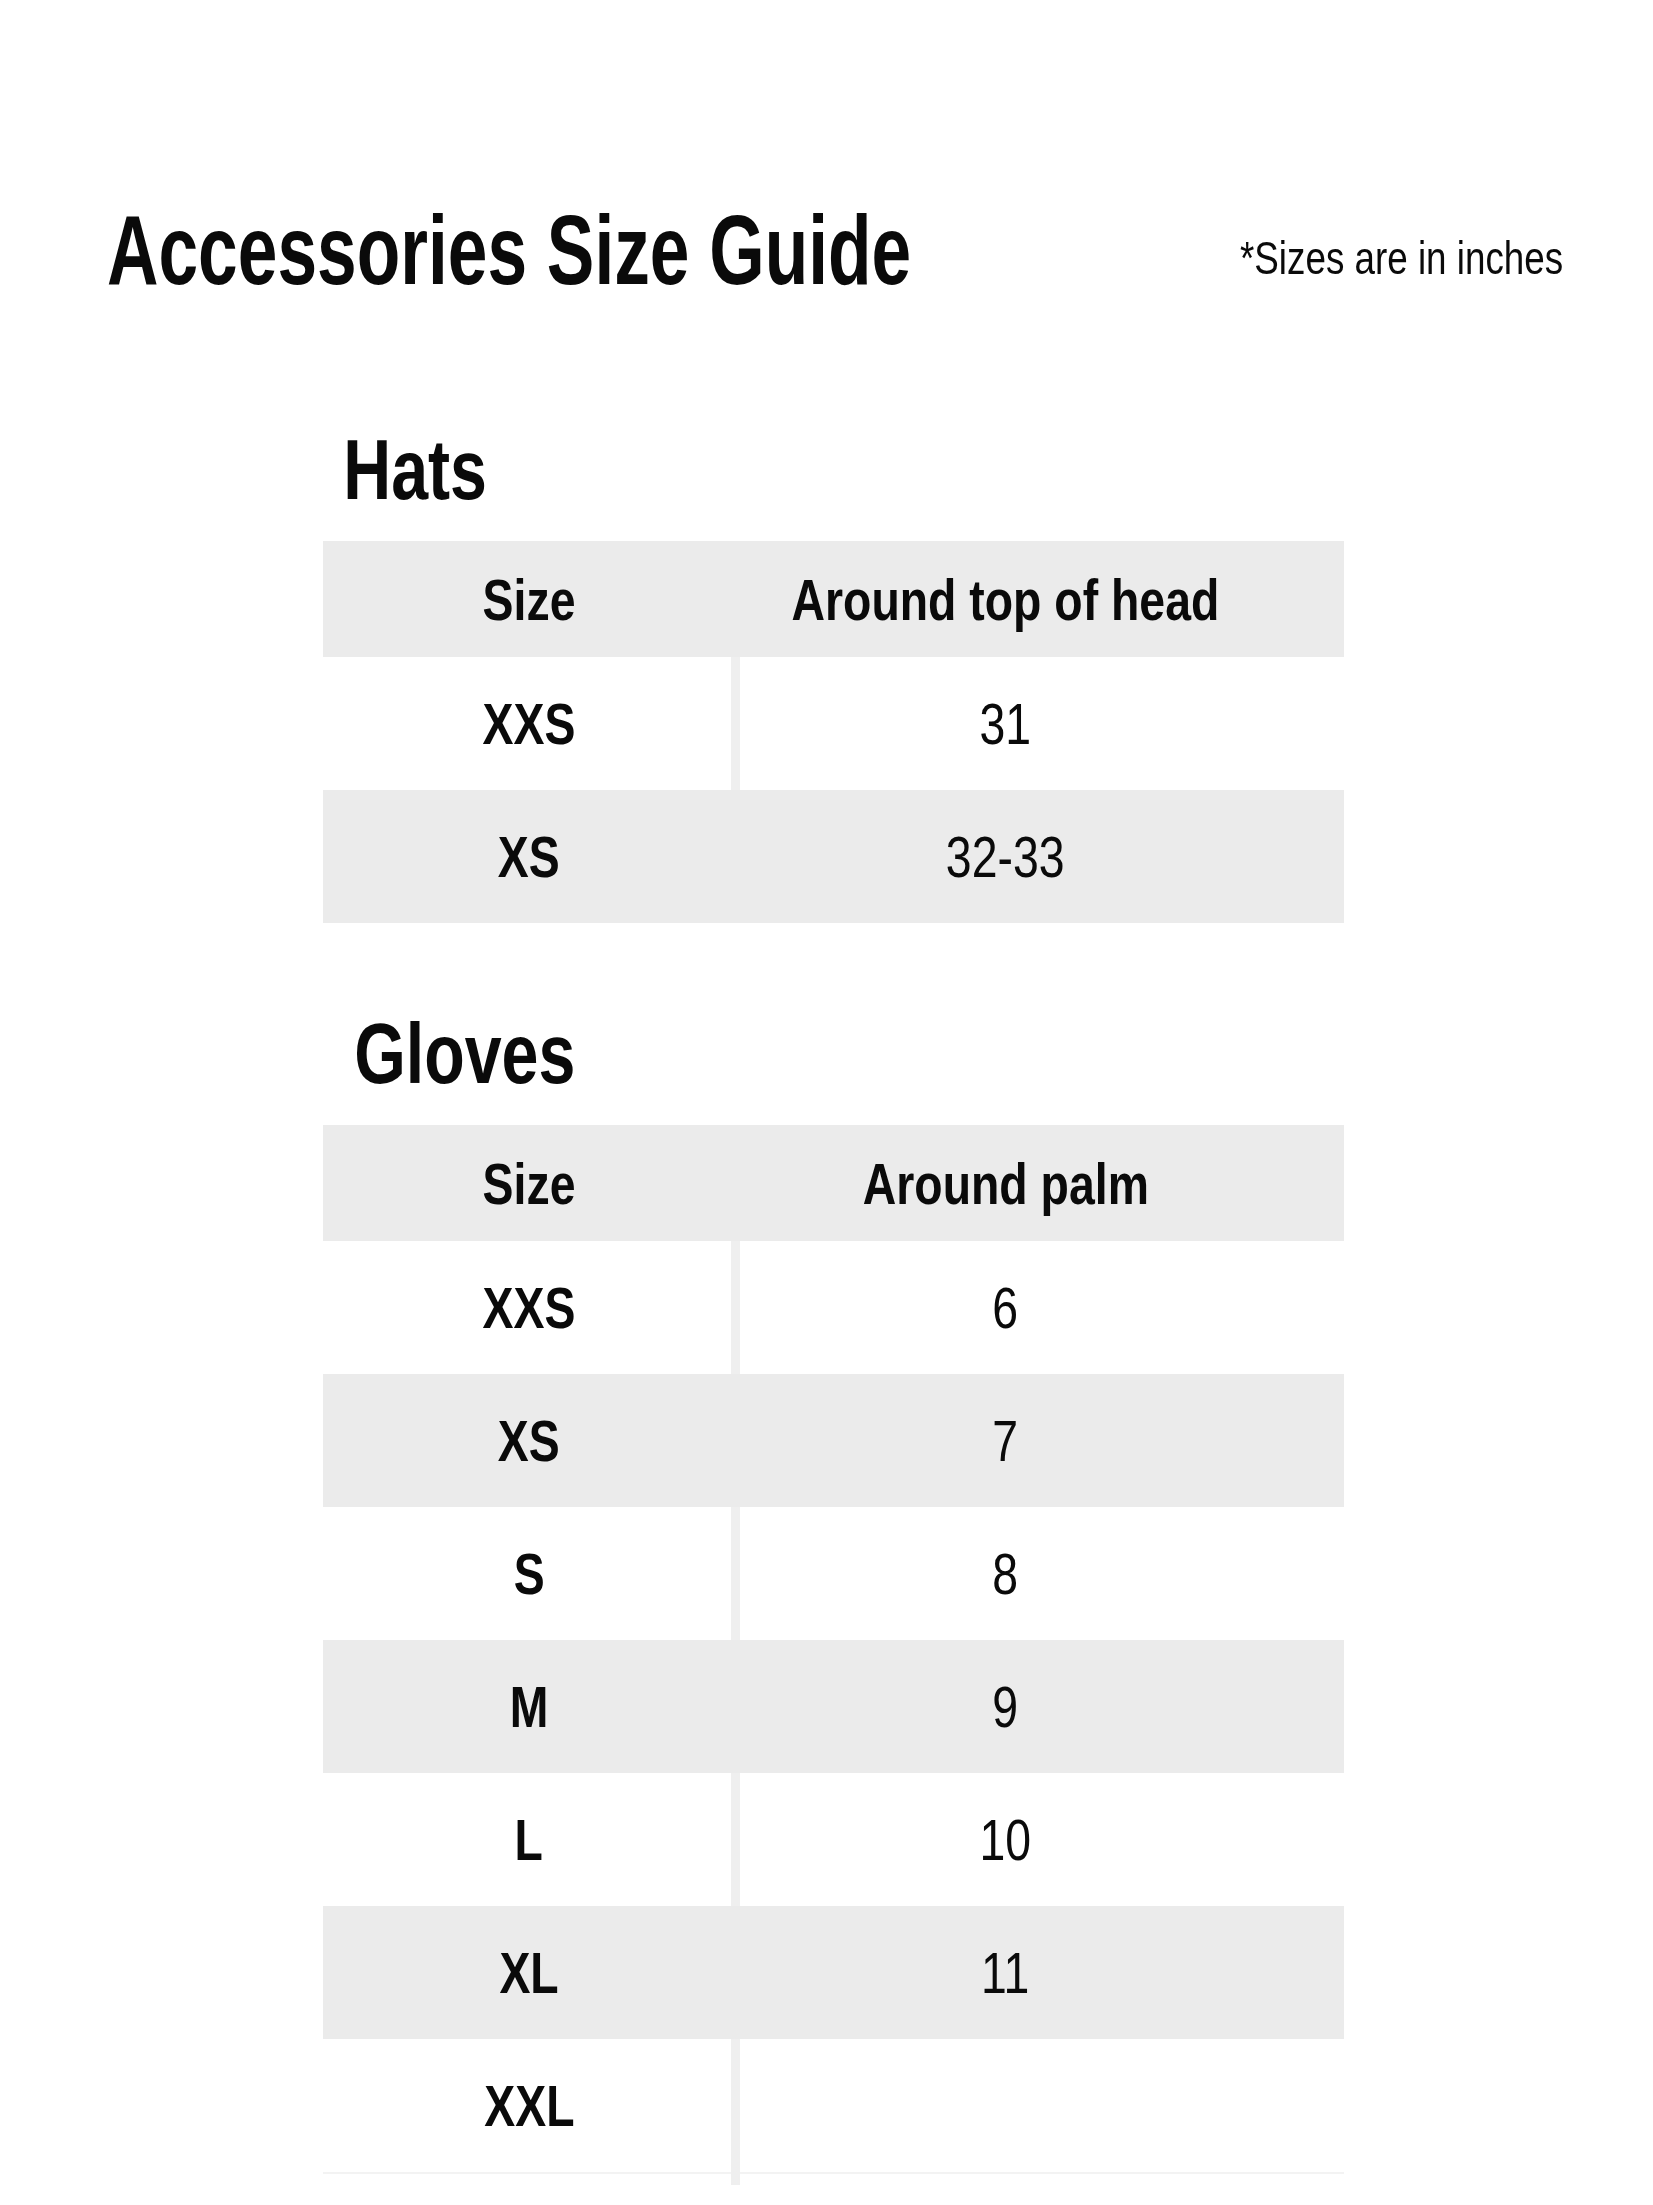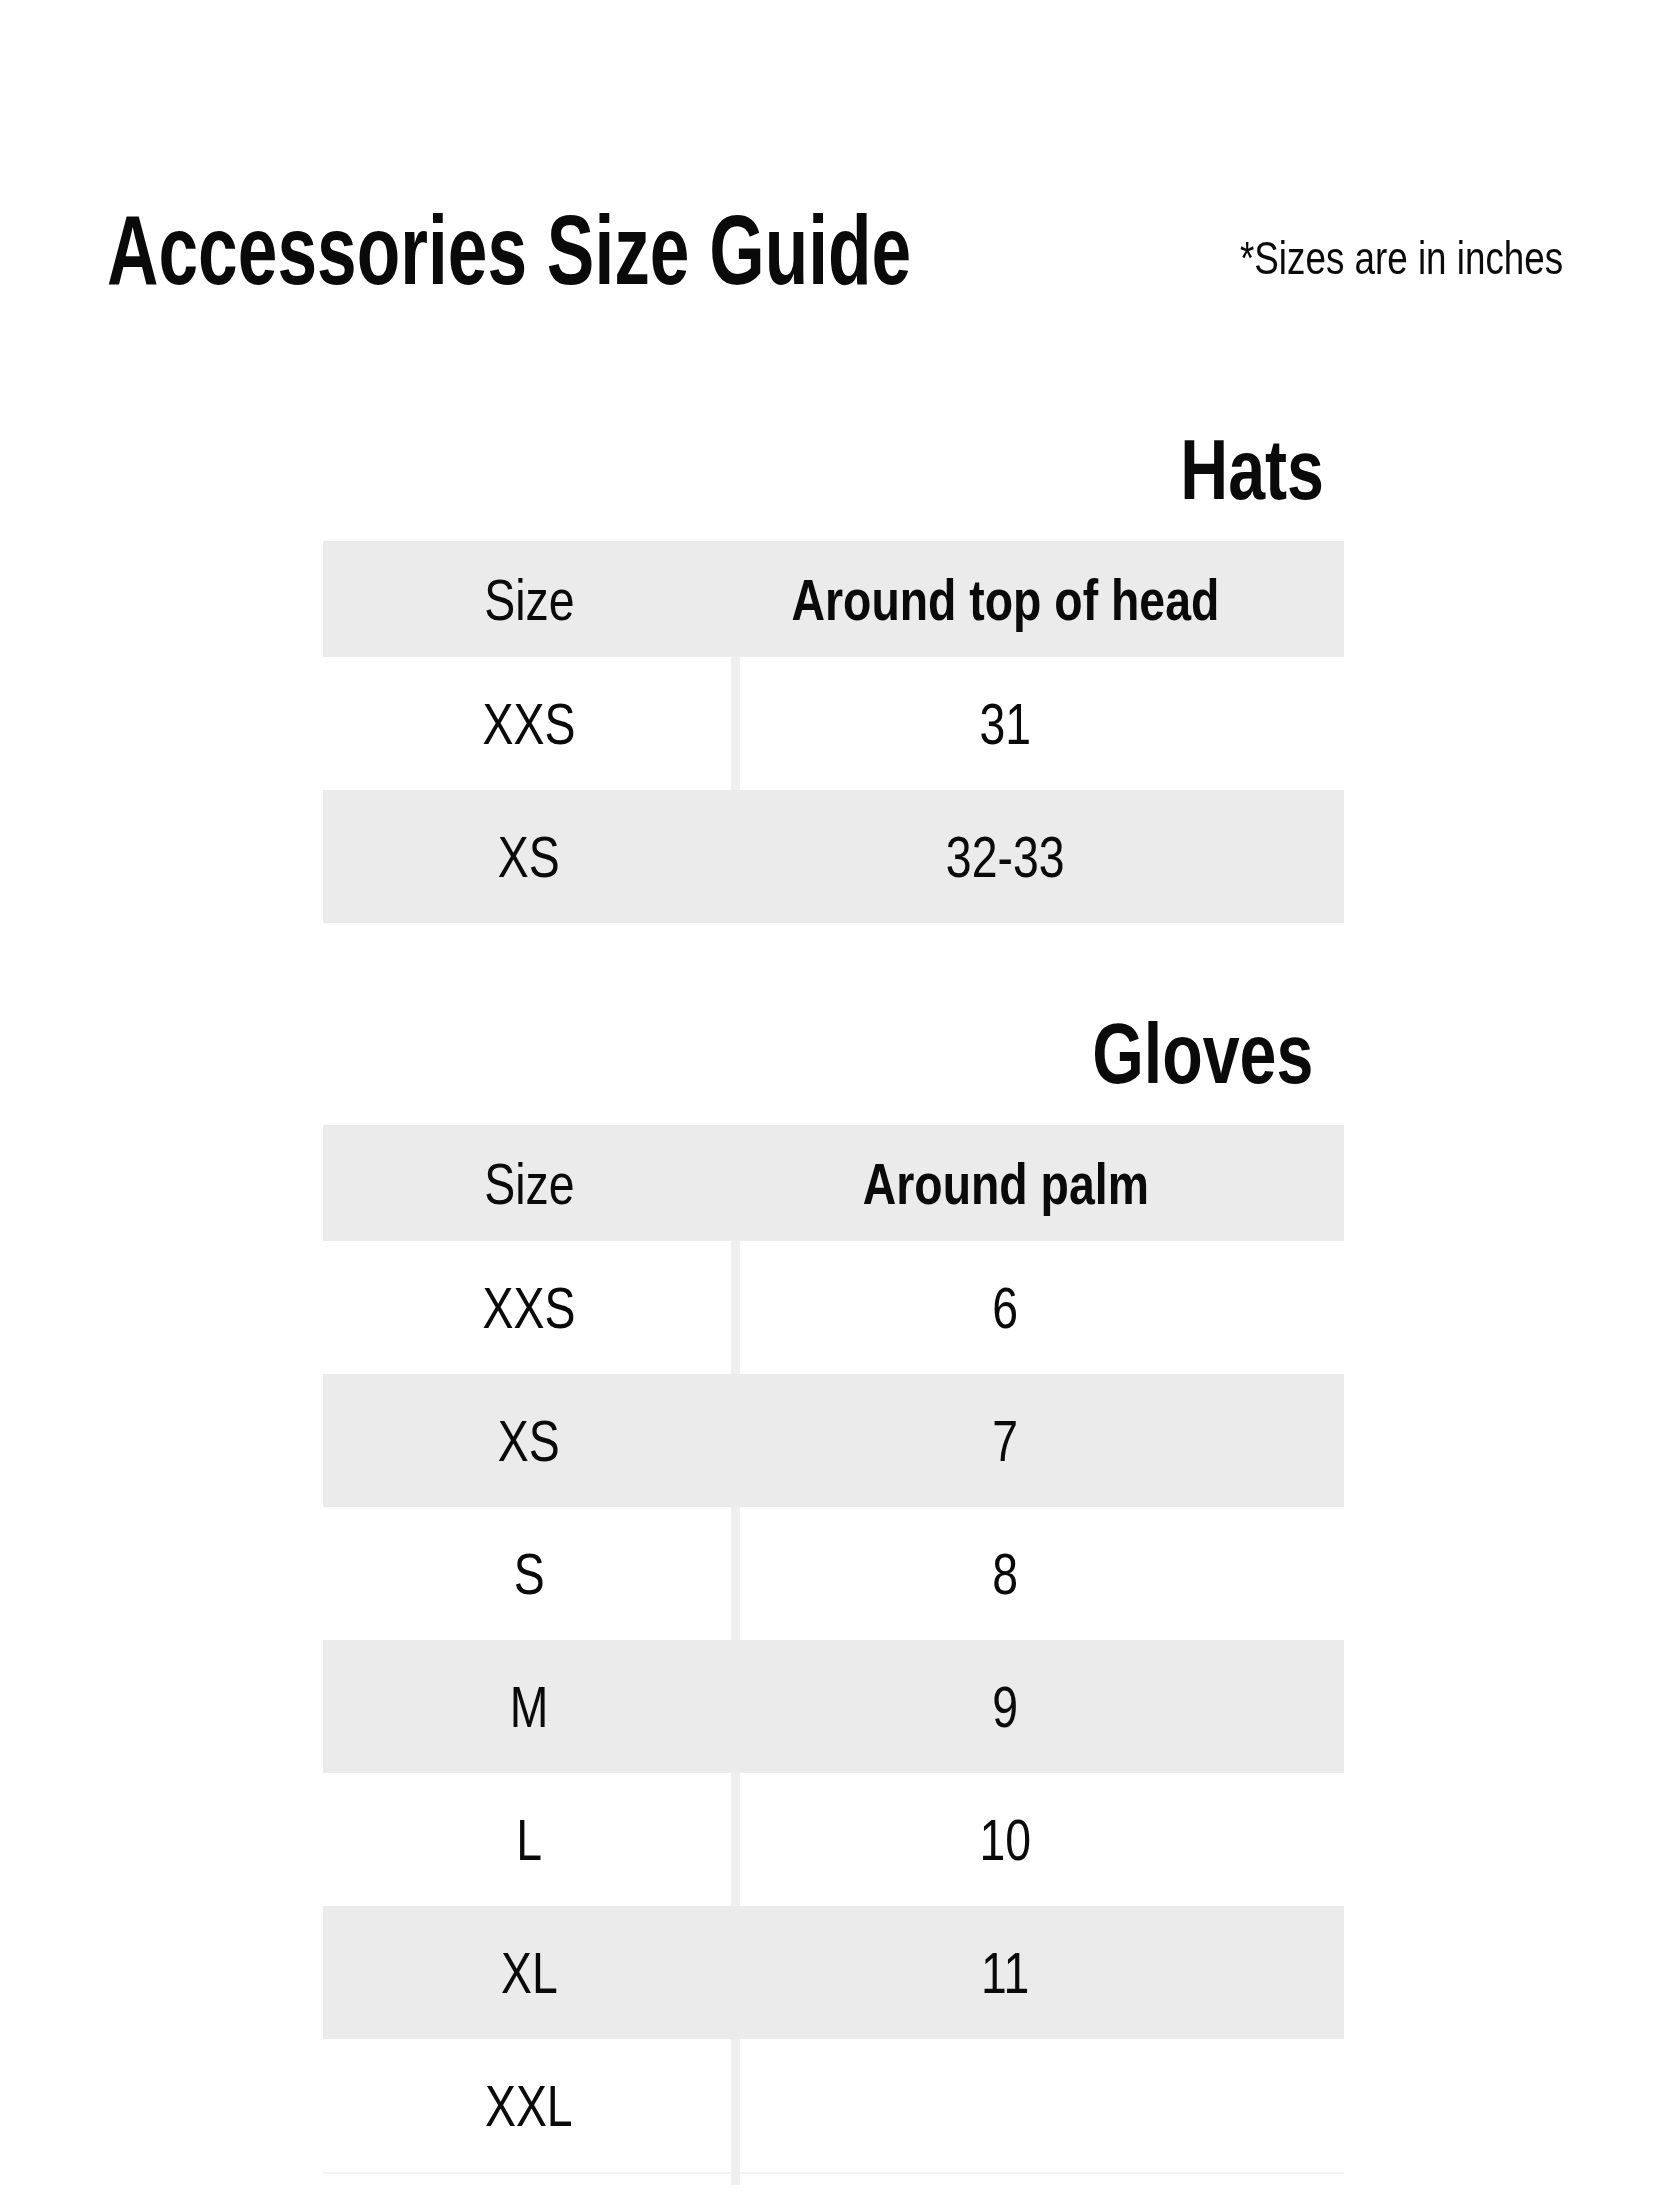--- a/index.html
+++ b/index.html
@@ -19,31 +19,31 @@
   .tx{display:inline-block;transform:scaleX(0.72);transform-origin:left center;white-space:nowrap;}
   .note{
     position:absolute;left:1240px;top:235px;
     font-size:46px;font-weight:400;line-height:1;
   }
   .nx{display:inline-block;transform:scaleX(0.8);transform-origin:left center;white-space:nowrap;}
   
   #sections{position:absolute;left:323px;top:429px;width:1021px;}
   .table-section + .table-section{margin-top:90px;}
   .section-heading{
-    margin:0;font-size:85px;font-weight:700;line-height:82px;text-align:right;
+    margin:0;font-size:85px;font-weight:700;line-height:82px;text-align:left;
   }
   .hx{display:inline-block;transform:scaleX(0.78);transform-origin:center;white-space:nowrap;}
   
   .sg-table{margin-top:30px;}
   .sg-table.tail{border-bottom:2.5px solid #f3f3f3;}
   .row{position:relative;display:flex;align-items:center;height:133px;}
   .row.header{height:116px;background:var(--row-gray,#ebebeb);}
   .row.gray{background:var(--row-gray,#ebebeb);}
   .cell{box-sizing:border-box;font-size:58px;text-align:center;}
-  .c1{width:412px;font-weight:400;}
+  .c1{width:412px;font-weight:700;}
   .c2{width:609px;padding-right:68px;font-weight:400;}
   .row.header .c2{font-weight:700;}
   .cx{display:inline-block;transform:scaleX(0.8);transform-origin:center;white-space:nowrap;}
   .divider{
     position:absolute;left:408px;top:0;bottom:0;width:8.5px;
     background:var(--divider,#efefef);
   }
   .row.last-white .divider{bottom:-12.7px;}
 </style>
 </head>

